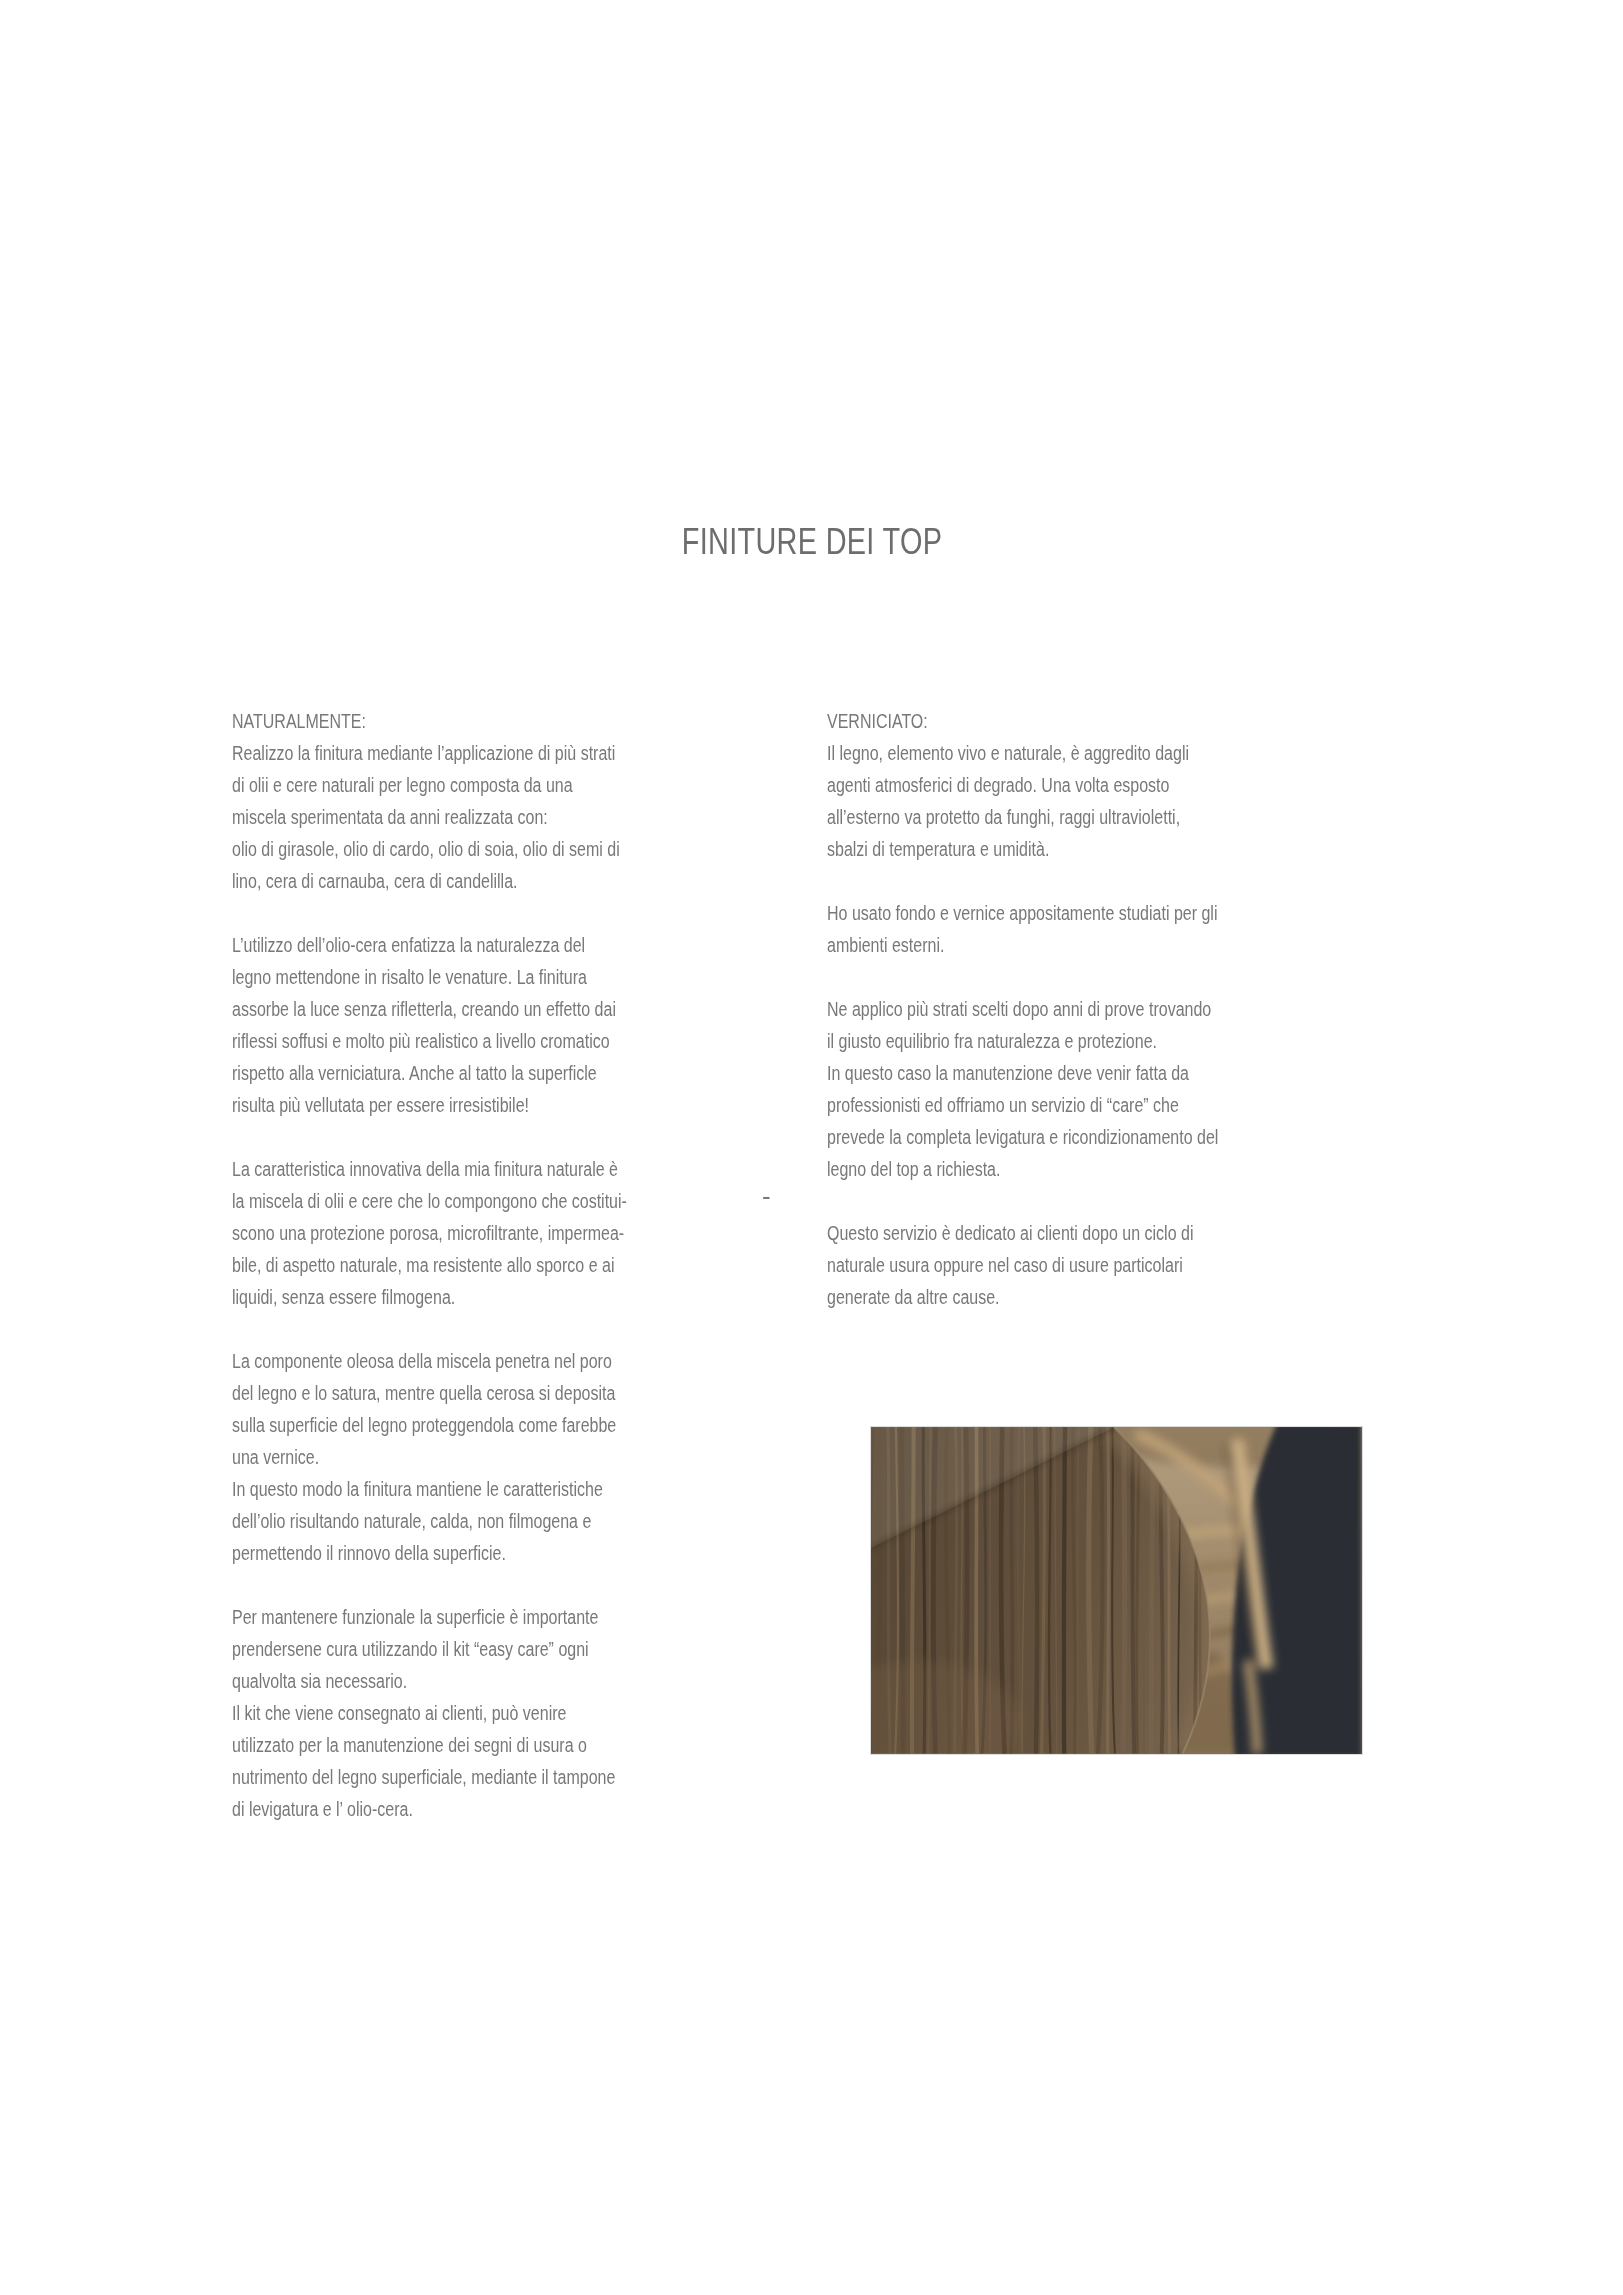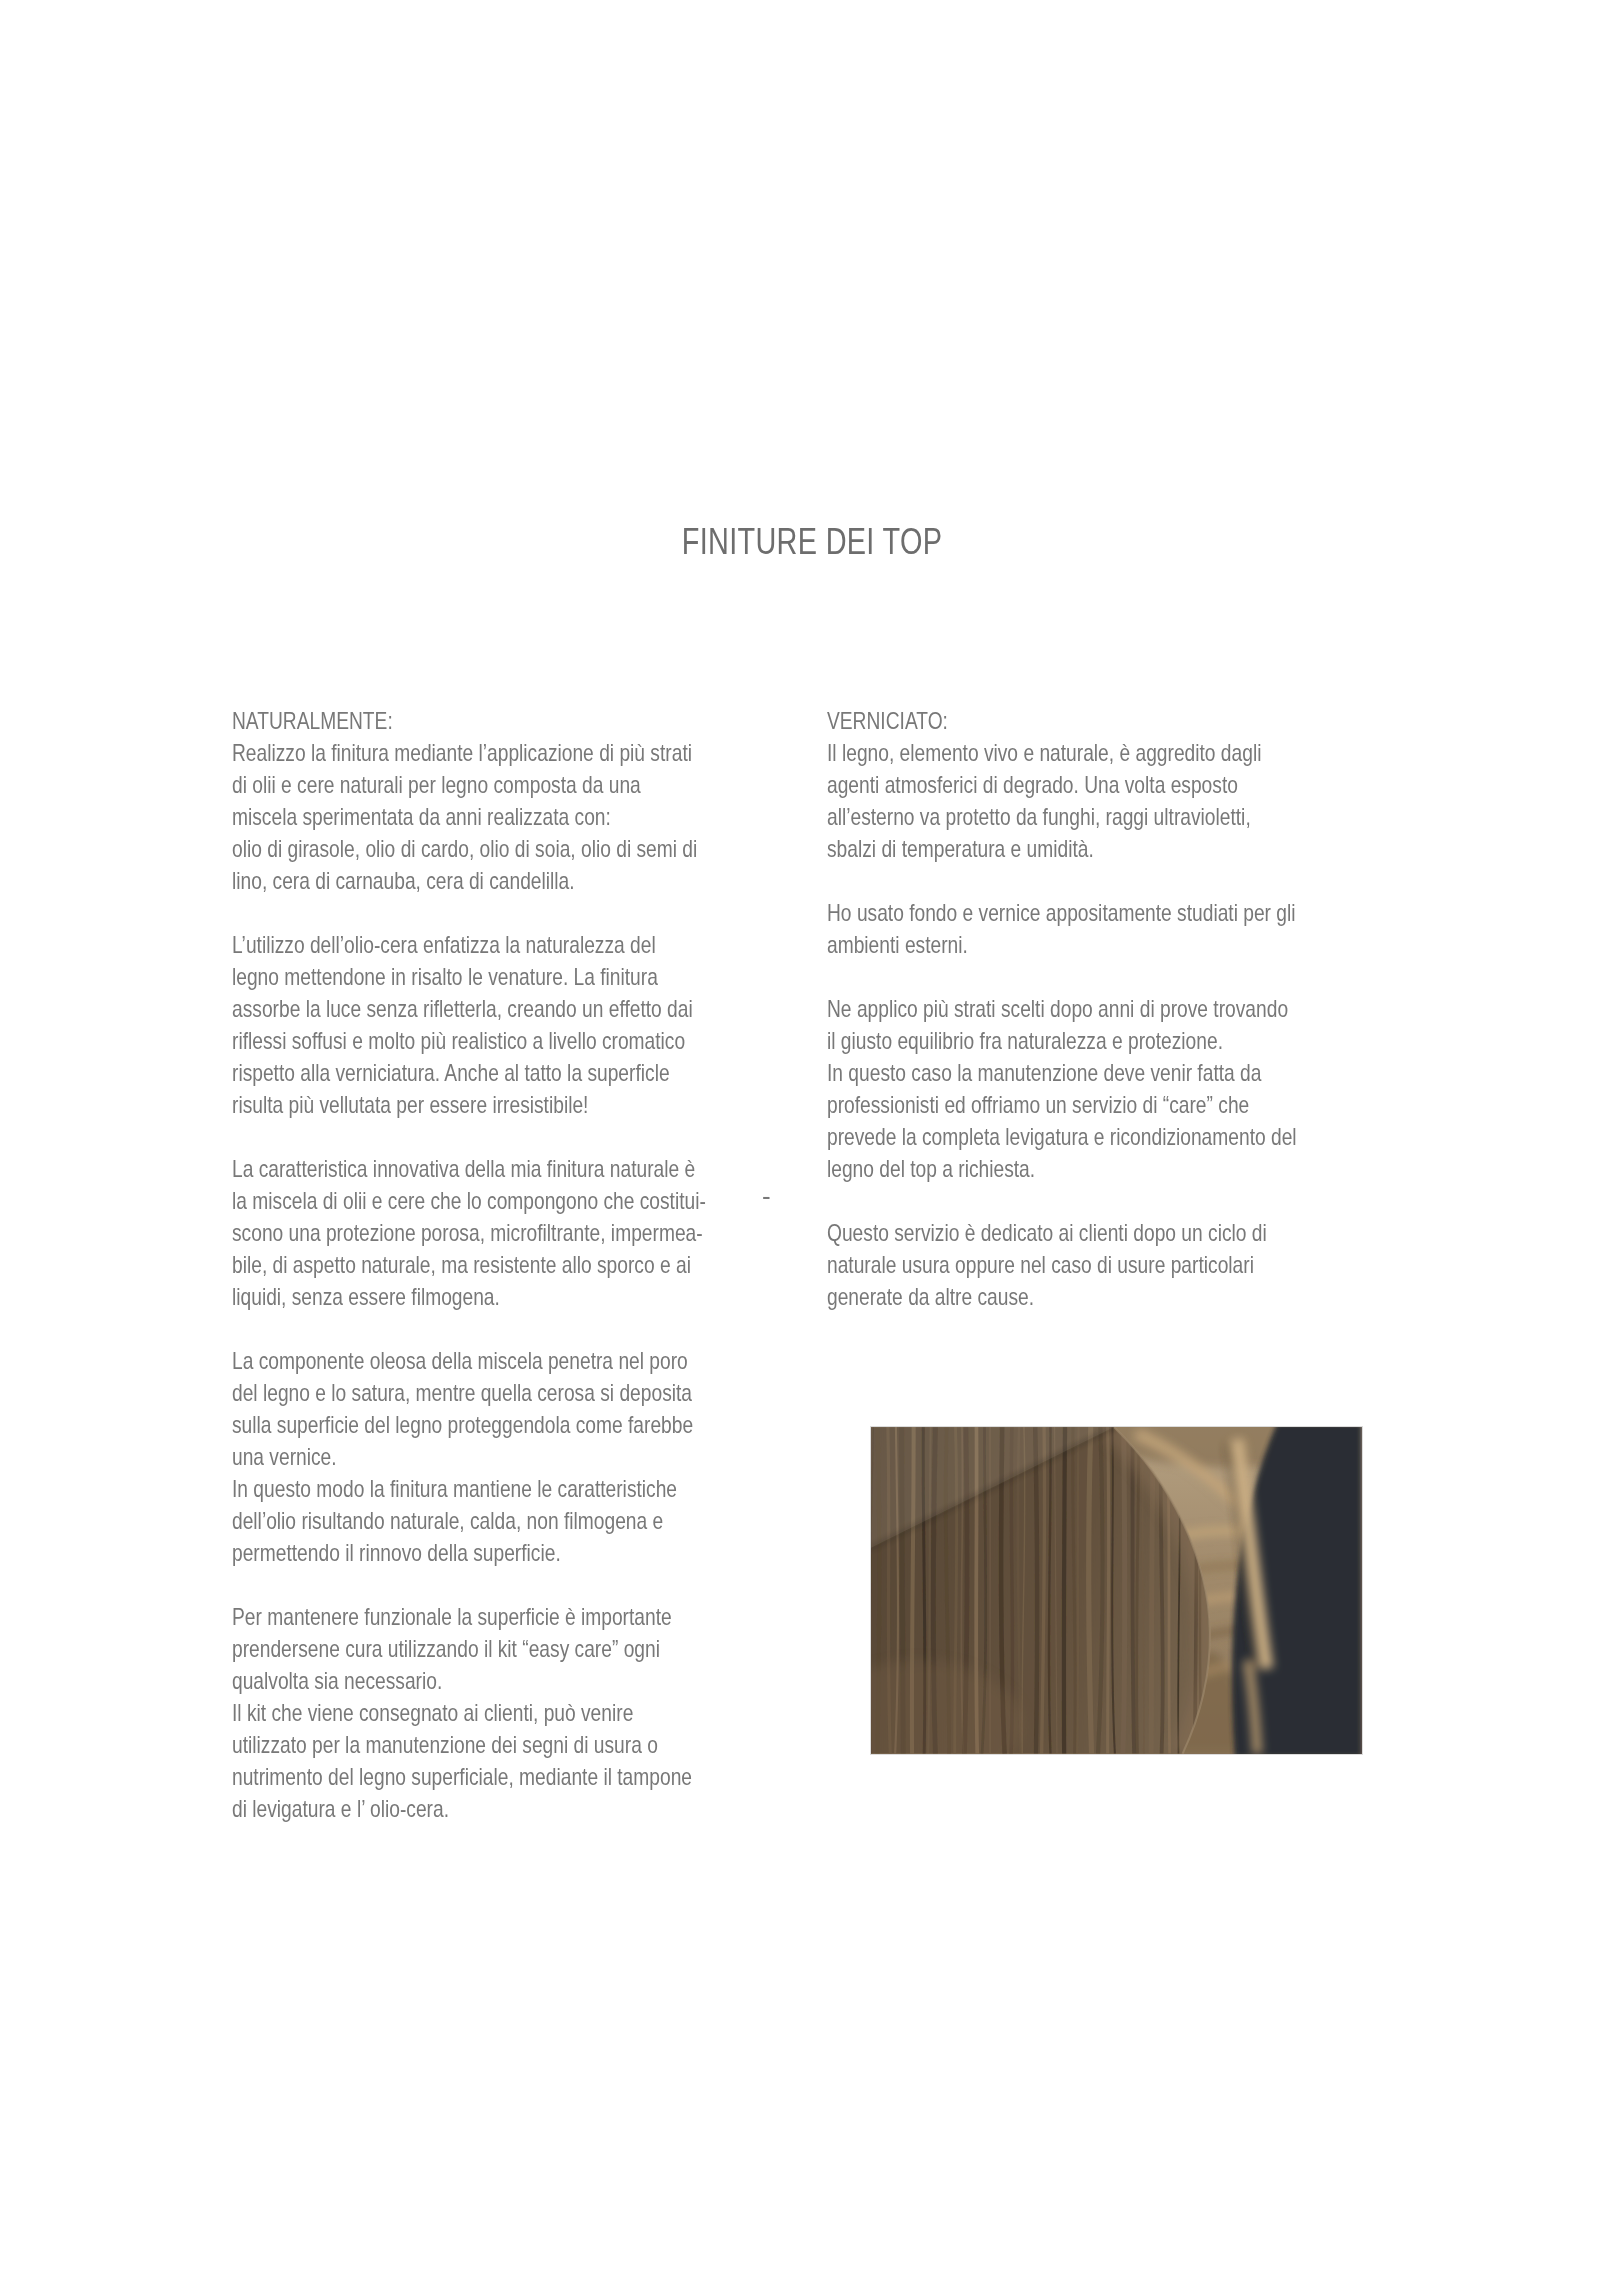--- a/index.html
+++ b/index.html
@@ -35,21 +35,21 @@
     display: inline-block;
     transform: scaleX(0.78);
     transform-origin: 50% 50%;
     white-space: pre;
   }
   
   .col {
     position: absolute;
     top: 705px;
     color: #787878;
-    font-size: 24px;
+    font-size: 20px;
     line-height: 32px;
   }
   .col-left  { left: 232px; }
   .col-right { left: 827px; }
   .col-inner {
     width: 748px;
     transform: scaleX(0.8);
     transform-origin: 0 0;
   }
   .col-heading {

